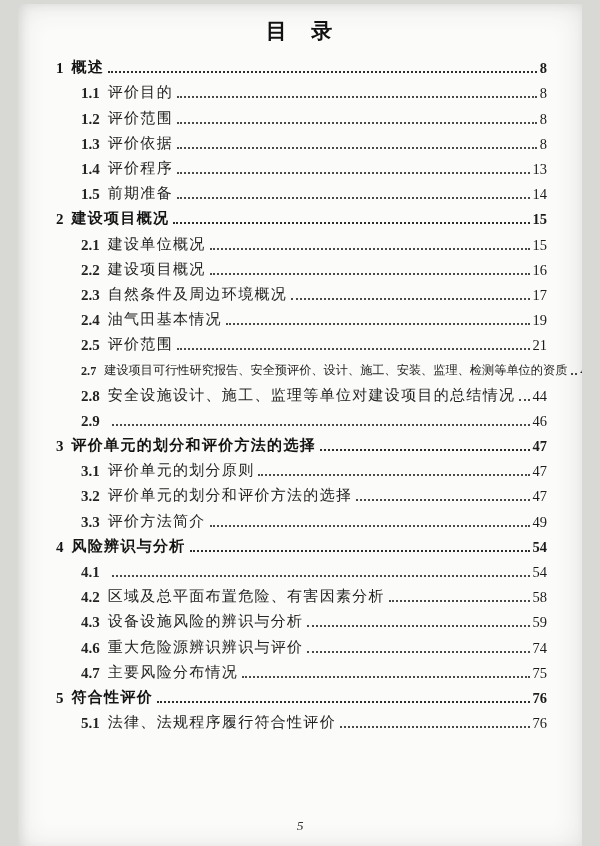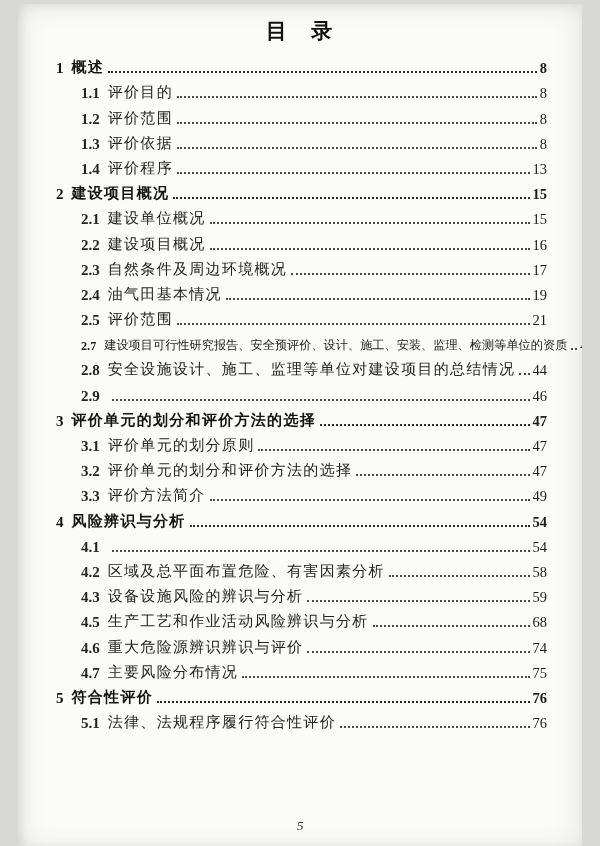--- a/index.html
+++ b/index.html
@@ -114,20 +114,26 @@
         <span class="label">评价依据</span>
         <span class="leader"></span>
         <span class="pg">8</span>
       </div>
       <div class="row l2">
         <span class="num">1.4</span>
         <span class="label">评价程序</span>
         <span class="leader"></span>
         <span class="pg">13</span>
       </div>
+      <div class="row l2">
+        <span class="num">1.5</span>
+        <span class="label">前期准备</span>
+        <span class="leader"></span>
+        <span class="pg">14</span>
+      </div>
       <div class="row l1">
         <span class="num">2</span>
         <span class="label">建设项目概况</span>
         <span class="leader"></span>
         <span class="pg">15</span>
       </div>
       <div class="row l2">
         <span class="num">2.1</span>
         <span class="label">建设单位概况</span>
         <span class="leader"></span>
@@ -215,26 +221,20 @@
         <span class="leader"></span>
         <span class="pg">58</span>
       </div>
       <div class="row l2">
         <span class="num">4.3</span>
         <span class="label">设备设施风险的辨识与分析</span>
         <span class="leader"></span>
         <span class="pg">59</span>
       </div>
       <div class="row l2">
-        <span class="num">4.5</span>
-        <span class="label">生产工艺和作业活动风险辨识与分析</span>
-        <span class="leader"></span>
-        <span class="pg">68</span>
-      </div>
-      <div class="row l2">
         <span class="num">4.6</span>
         <span class="label">重大危险源辨识辨识与评价</span>
         <span class="leader"></span>
         <span class="pg">74</span>
       </div>
       <div class="row l2">
         <span class="num">4.7</span>
         <span class="label">主要风险分布情况</span>
         <span class="leader"></span>
         <span class="pg">75</span>

